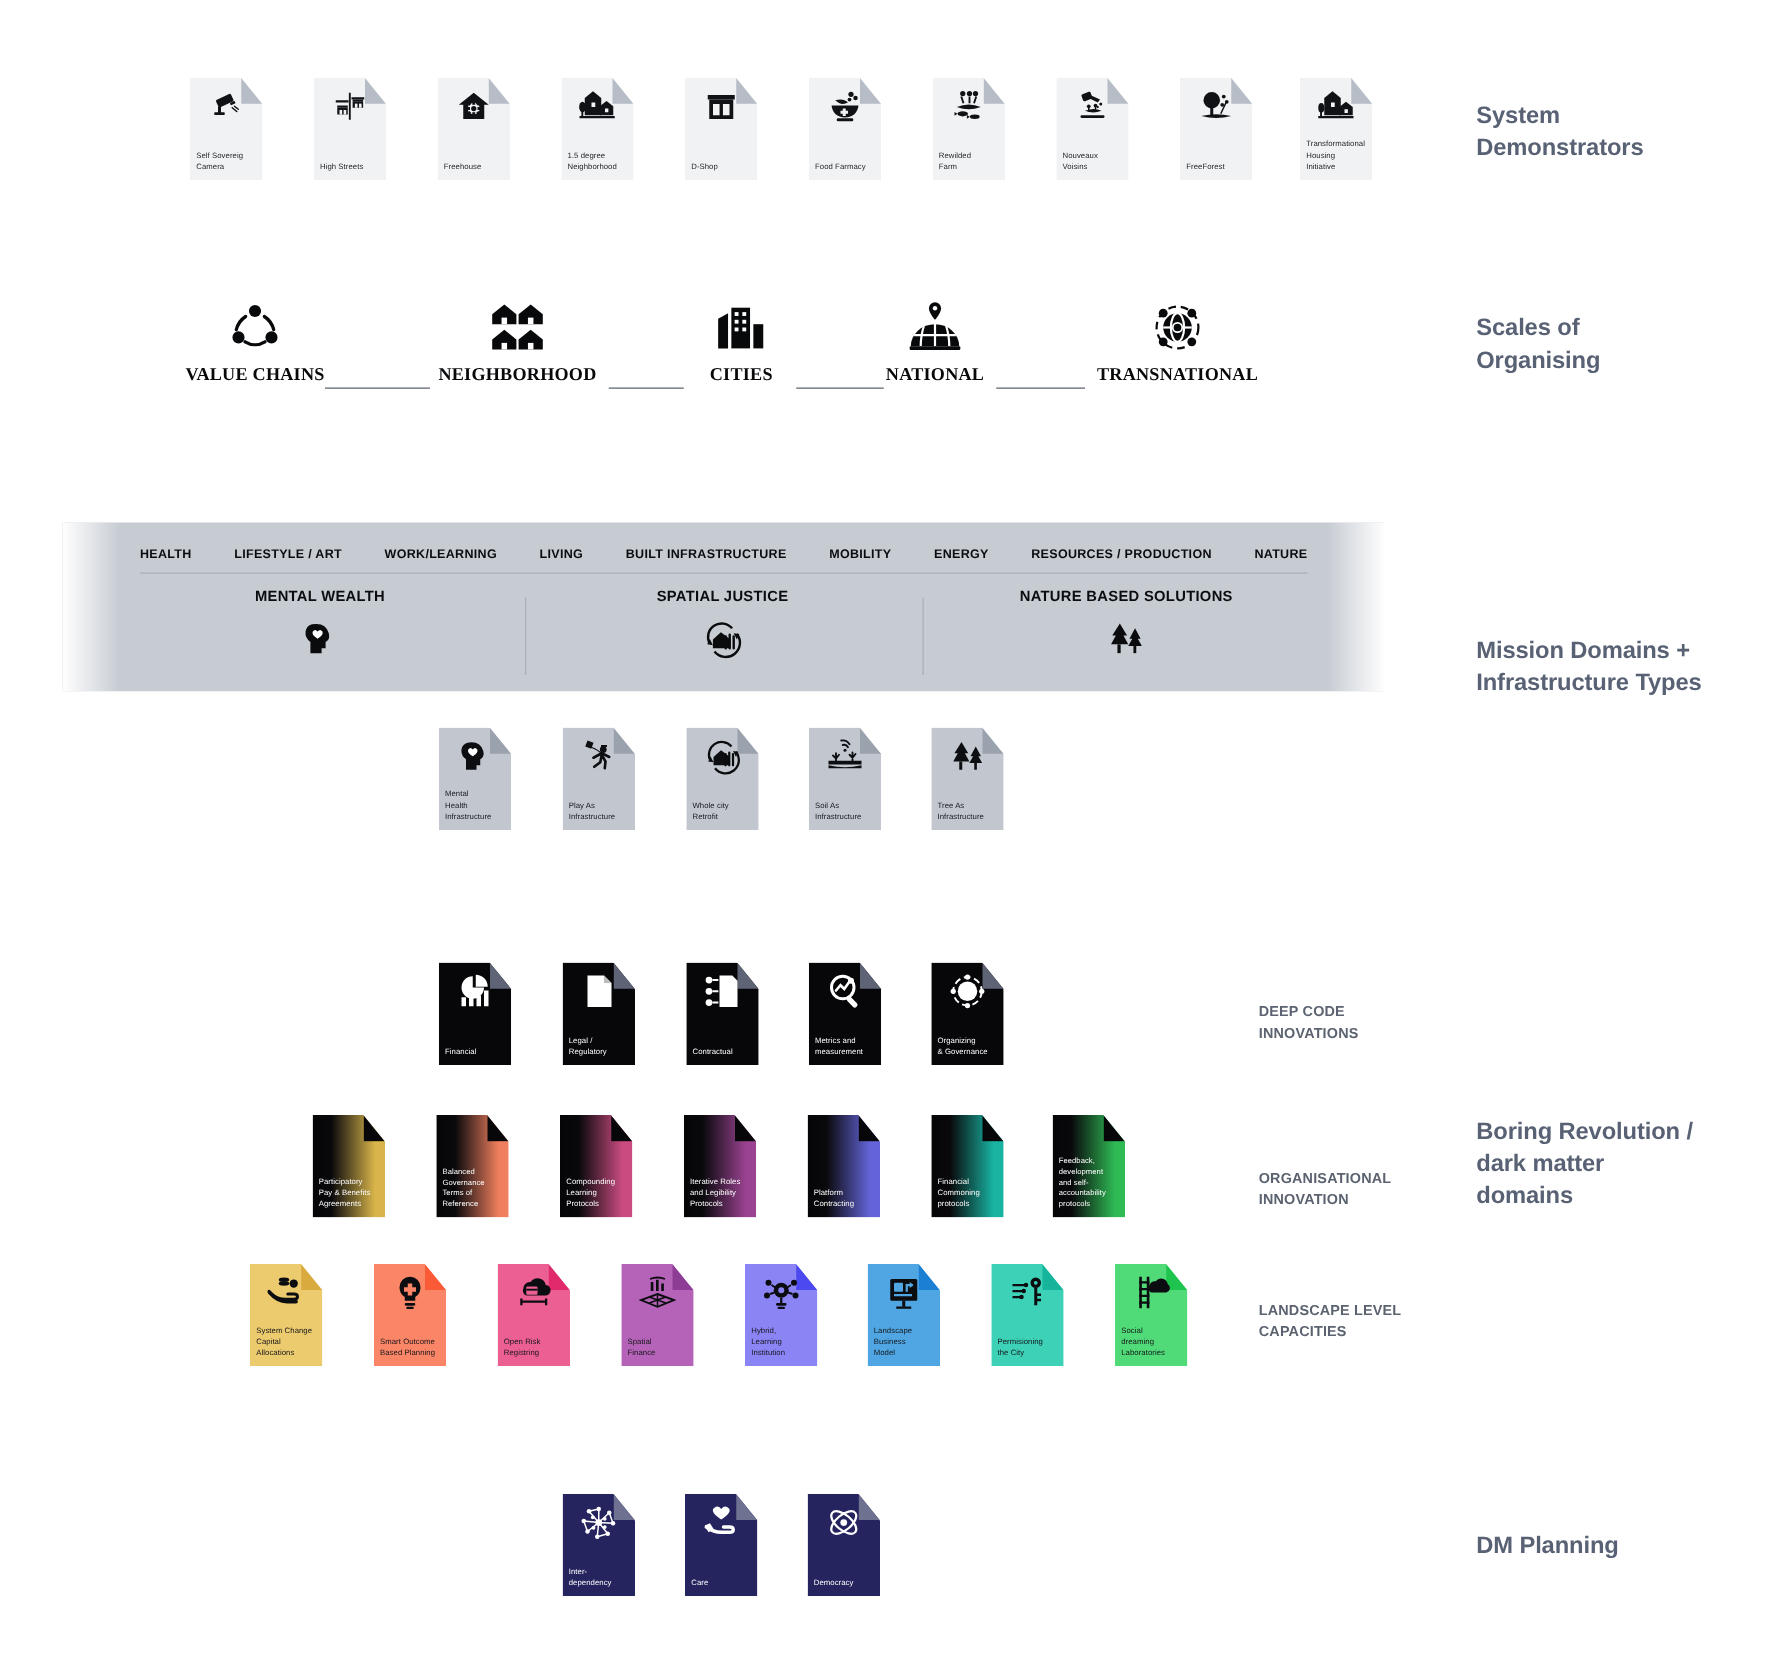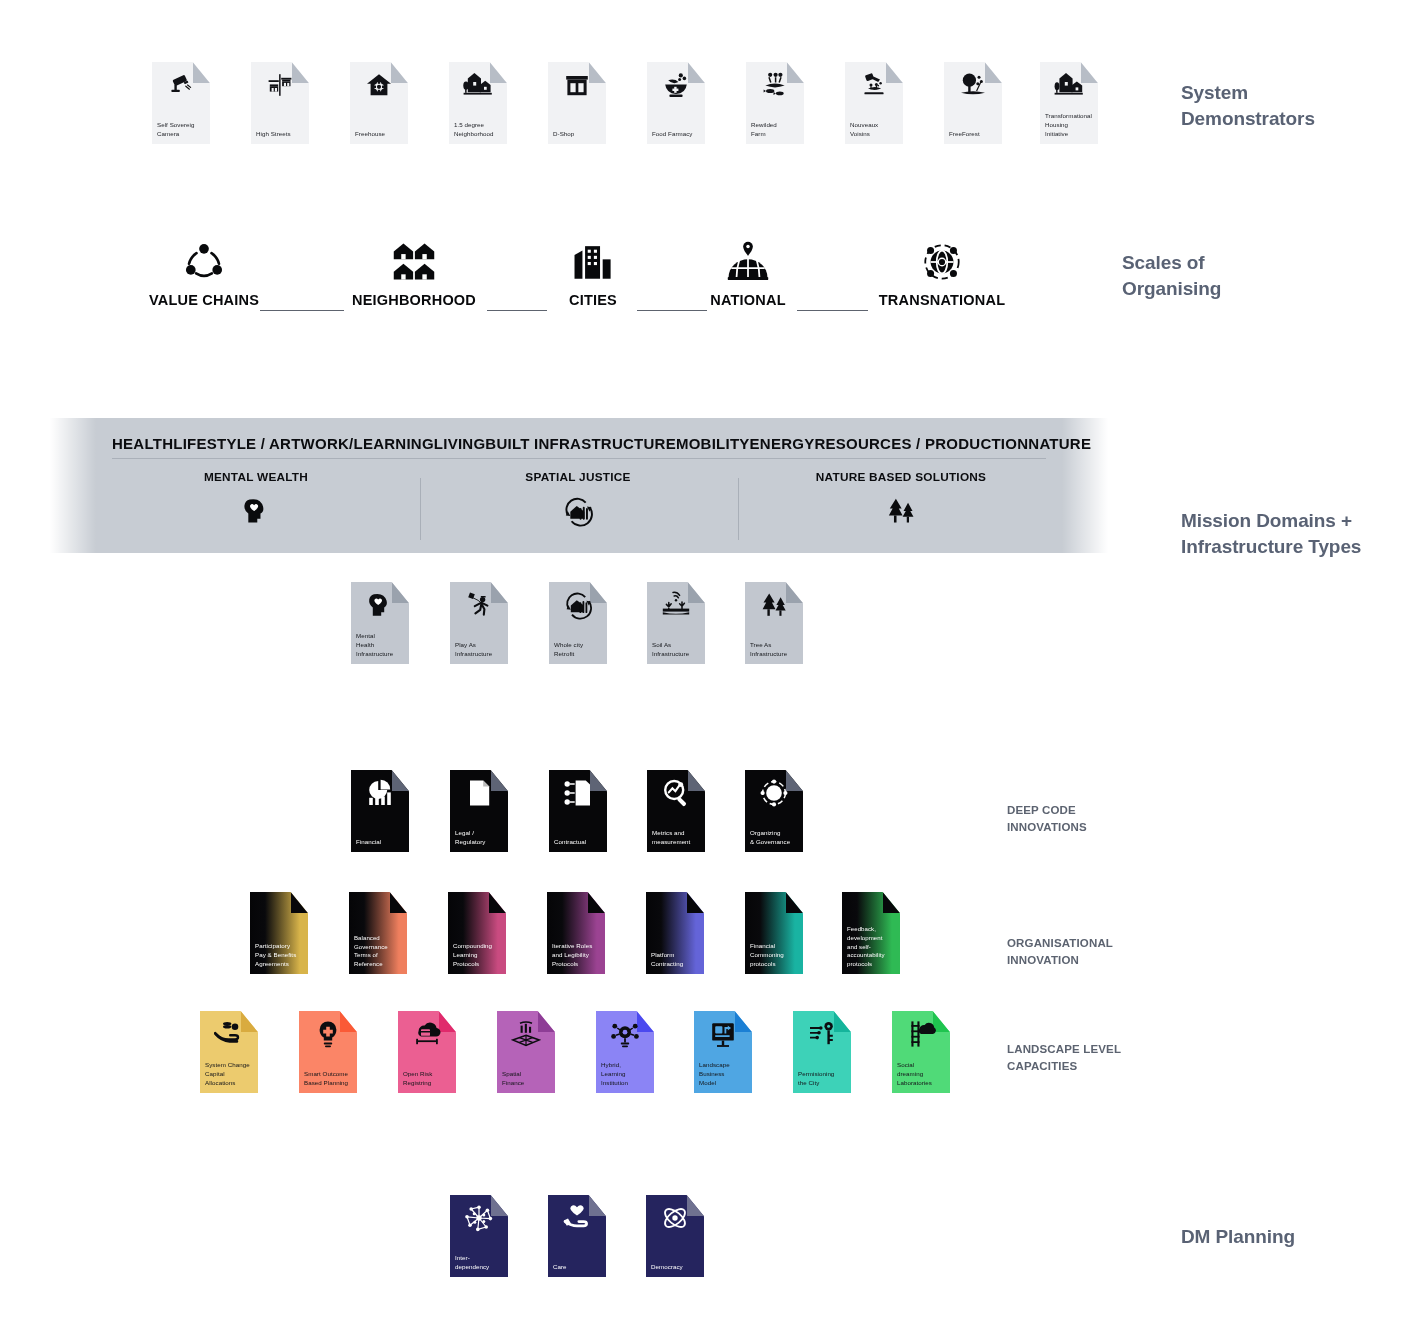--- a/index.html
+++ b/index.html
@@ -98,20 +98,21 @@
   .card.solid .cap  { color:#141519; }
   .card.solid svg   { fill:#0c0d10; }
 
   
   .card .cap.lines4 { font-size:6.1px; }
 
   
   .scale {
     position:absolute;
     text-align:center;
+    font-family:Liberation Serif, serif;
   }
   .scale .sicon {
     height:46px;
     display:flex; align-items:flex-end; justify-content:center;
     margin-bottom:8px;
   }
   .scale .sicon svg { fill:#08090b; display:block; }
   .scale .slabel {
     font-size:14.5px;
     font-weight:bold;
@@ -140,21 +141,21 @@
   }
   .band-row1 {
     position:absolute;
     left:62px; right:62px; top:12px;
     height:26px;
     display:flex;
     align-items:center;
     justify-content:space-between;
   }
   .band-row1 .dom {
-    font-size:15px;
+    font-size:10px;
     font-weight:bold;
     color:#0b0c0f;
     letter-spacing:0.25px;
     white-space:nowrap;
   }
   .band-rule {
     position:absolute;
     left:62px; right:62px; top:40px;
     height:1px;
     background:#aab0b9;
@@ -186,26 +187,29 @@
   }
 </style>
 </head>
 <body>
 
 <div class="stage">
 
   <div class="section-label" style="left:1181px; top:80px; width:220px;">System
 Demonstrators</div>
 
-  <div class="section-label" style="left:1122px; top:250px; width:220px;">Scales of
+  <div class="section-label" style="left:1181px; top:250px; width:220px;">Scales of
 Organising</div>
 
   <div class="section-label" style="left:1181px; top:508px; width:230px;">Mission Domains +
 Infrastructure Types</div>
 
+  <div class="section-label" style="left:1181px; top:893px; width:225px;">Boring Revolution /
+dark matter
+domains</div>
 
   <div class="section-label" style="left:1181px; top:1224px; width:220px;">DM Planning</div>
 
   <div class="sub-label" style="left:1007px; top:802px; width:160px;">DEEP CODE
 INNOVATIONS</div>
 
   <div class="sub-label" style="left:1007px; top:935px; width:165px;">ORGANISATIONAL
 INNOVATION</div>
 
   <div class="sub-label" style="left:1007px; top:1041px; width:165px;">LANDSCAPE LEVEL

